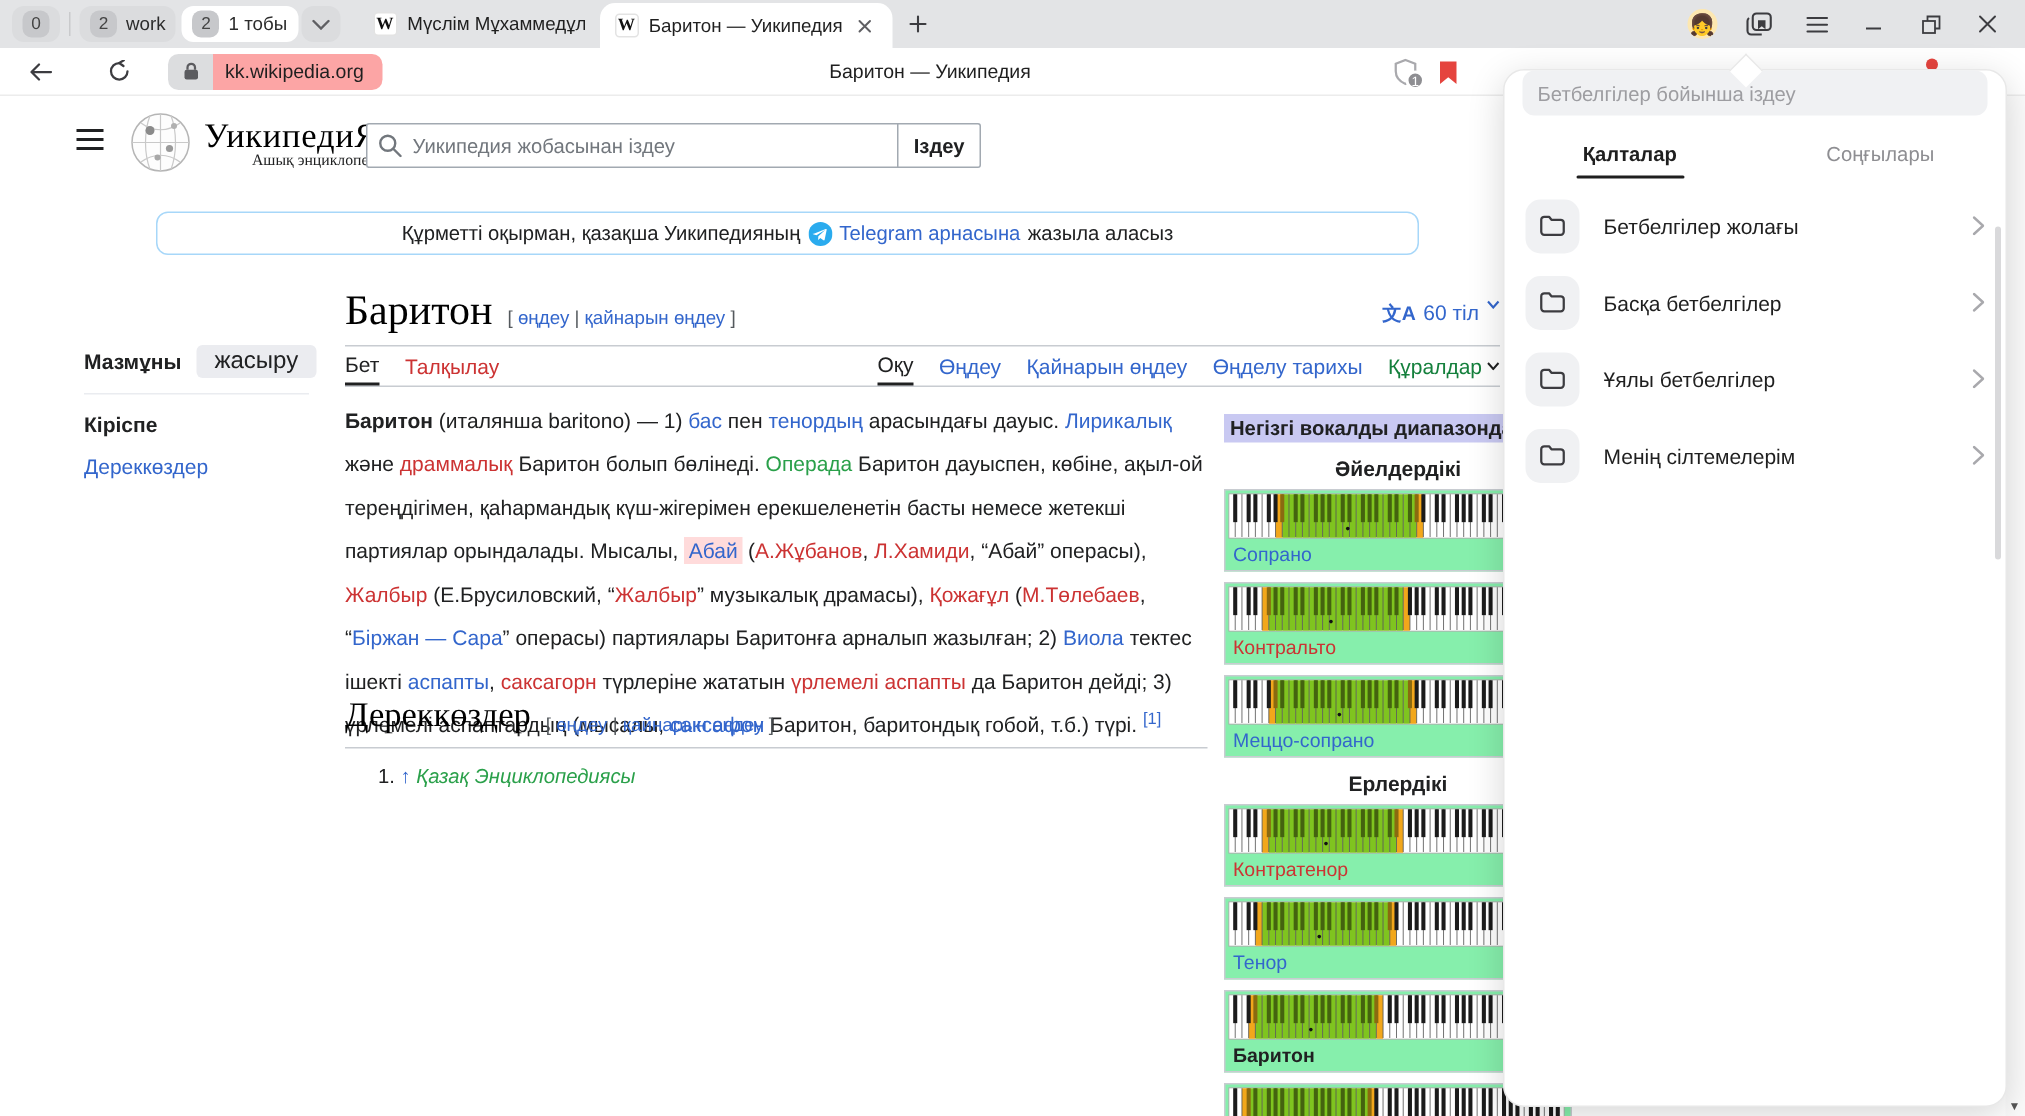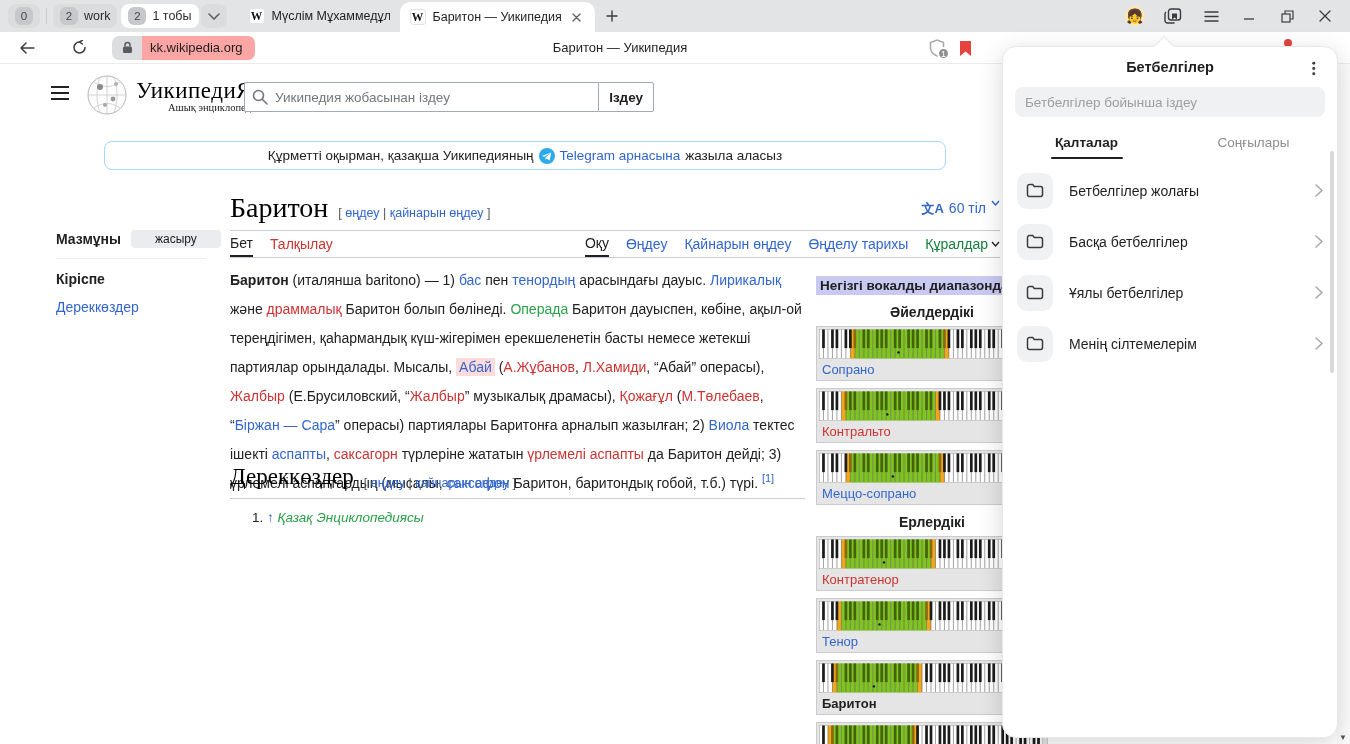--- a/index.html
+++ b/index.html
@@ -50,21 +50,21 @@
 
   
   #banner { position:absolute; left:104px; top:141px; width:842px; height:29px; border:1px solid #a7d7f9; border-radius:8px; display:flex; align-items:center; justify-content:center; gap:5px; font-size:13.5px; color:#202122; }
   #banner a { color:#3366cc; text-decoration:none; }
   .tg-ic { width:16px; height:16px; }
 
   
   #toc { position:absolute; left:56px; top:230px; width:150px; font-size:14px; }
   #toc-head { display:flex; align-items:center; gap:10px; padding-bottom:10px; border-bottom:1px solid #eaecf0; }
   #toc-head .t { font-weight:bold; color:#202122; }
-  #toc-hide { background:#ebecf0; border-radius:4px; font-size:12px; color:#202122; padding:2px 24px; }
+  #toc-hide { background:#ebecf0; border-radius:4px; font-size:16px; color:#202122; padding:2px 12px; }
   .toc-item { margin-top:12px; color:#3366cc; cursor:pointer; }
   .toc-item.active { color:#202122; font-weight:bold; }
 
   
   #article-head { position:absolute; left:230px; top:192px; width:770px; display:flex; justify-content:space-between; align-items:flex-end; }
   #page-title { font-family:"Liberation Serif",serif; font-size:28px; color:#000; }
   .editlinks { font-size:12.5px; color:#54595d; margin-left:10px; }
   .editlinks a { color:#3366cc; text-decoration:none; }
   #lang-btn { display:flex; gap:5px; color:#3366cc; font-size:14px; margin-bottom:6px; }
   #lang-ic { font-size:13px; color:#3366cc; font-weight:bold; }
@@ -87,21 +87,21 @@
   #refs-head { position:absolute; left:230px; top:464px; width:575px; border-bottom:1px solid #c8ccd1; padding-bottom:8px; display:flex; align-items:flex-end; }
   #refs-title { font-family:"Liberation Serif",serif; font-size:23px; color:#000; }
   #ref-item { position:absolute; left:252px; top:510px; font-size:13.5px; color:#202122; }
   #ref-item .up { color:#3366cc; }
   #ref-item .cite { color:#2aa04a; font-style:italic; cursor:pointer; }
 
   
   #infobox { position:absolute; left:816px; top:276px; width:330px; }
   #infobox-title { background:#c9c9f2; font-weight:bold; font-size:13.5px; color:#202122; text-align:left; padding:2px 4px; white-space:nowrap; width:330px; }
   .vr-heading { width:232px; text-align:center; font-weight:bold; font-size:14px; color:#202122; margin:9px 0 6px 0; }
-  .vr-card { width:232px; border:1px solid #c8ccd1; background:#e5e5e5; margin-bottom:7px; }
+  .vr-card { width:232px; border:1px solid #c8ccd1; background:#86efac; margin-bottom:7px; }
   .vr-kb { display:block; margin:2px; }
   .vr-cap { display:flex; justify-content:space-between; align-items:center; padding:1px 5px 3px 5px; font-size:13px; }
   .vr-cap .lbl.blue { color:#3366cc; cursor:pointer; }
   .vr-cap .lbl.red { color:#cc3333; cursor:pointer; }
   .vr-cap .lbl.bold { color:#202122; font-weight:bold; }
 
   
   #page-scroll { position:absolute; right:0; top:64px; width:13px; bottom:0; background:#fbfbfb; z-index:2; }
   #page-scroll .arr { position:absolute; bottom:2px; left:2px; font-size:8px; color:#555; }
 
@@ -1192,30 +1192,20 @@
         </div>
       </div>
   </div>
 
   <div id="page-scroll">
       <div class="arr">▼</div>
     </div>
 
   <div id="bm-panel">
     <div id="bm-notch"></div>
-    <div id="bm-head">
-      <span id="bm-title">Бетбелгілер</span>
-      <div id="bm-kebab">
-        <svg width="3.5" height="15" viewBox="0 0 4 16">
-            <circle cx="2" cy="2" r="1.7" fill="#3c3c40"></circle>
-            <circle cx="2" cy="8" r="1.7" fill="#3c3c40"></circle>
-            <circle cx="2" cy="14" r="1.7" fill="#3c3c40"></circle>
-          </svg>
-      </div>
-    </div>
     <div id="bm-search">
       <input placeholder="Бетбелгілер бойынша іздеу" style="">
     </div>
     <div id="bm-tabs">
         <div class="bm-tab active">Қалталар</div>
         <div class="bm-tab">Соңғылары</div>
       </div>
     <div id="bm-list">
         <div class="bm-row">
           <div class="bm-ficon">

